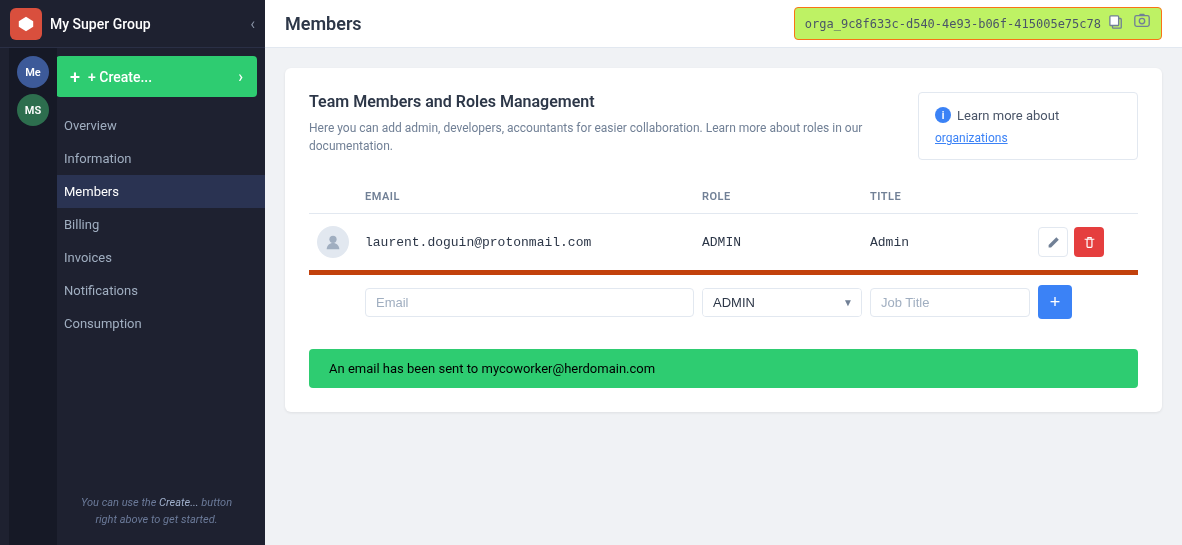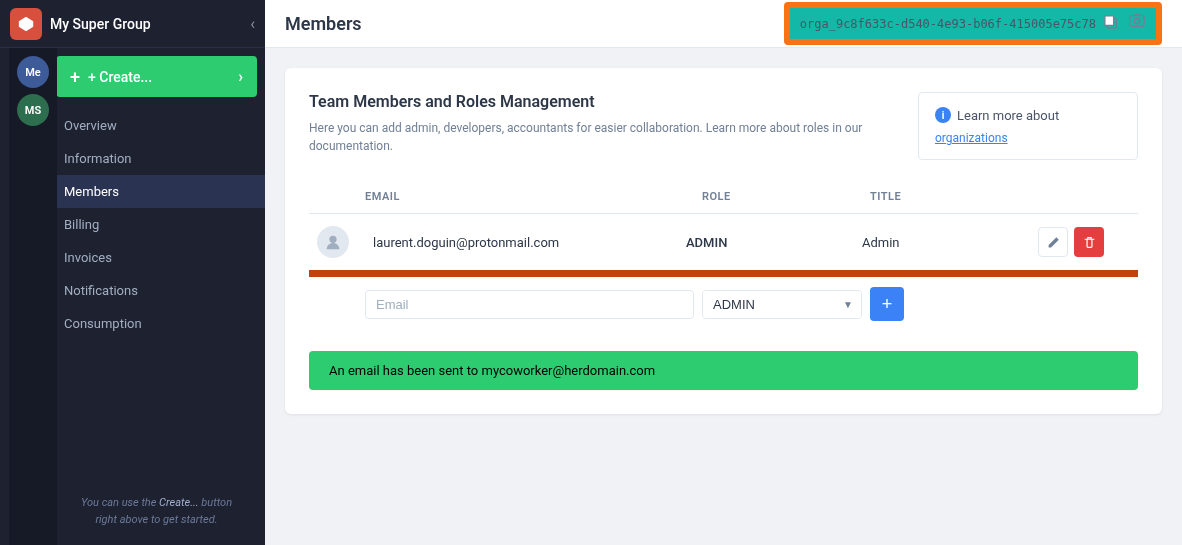--- a/index.html
+++ b/index.html
@@ -29,42 +29,42 @@
 
     .sidebar-footer { padding: 16px; text-align: center; color: #6b7a99; font-size: 12px; line-height: 1.6; }
     .sidebar-footer .welcome { color: #8892aa; font-style: italic; margin-bottom: 4px; }
     .sidebar-footer .hint { font-size: 11px; color: #6b7a99; font-style: italic; }
     .sidebar-footer .create-link { color: #a0b0cc; }
 
     
     .main { flex: 1; display: flex; flex-direction: column; background: #f0f2f5; overflow: hidden; }
     .main-header { display: flex; align-items: center; padding: 12px 20px; background: white; border-bottom: 1px solid #e2e8f0; height: 48px; }
     .main-title { font-size: 18px; font-weight: 600; color: #2d3748; flex: 1; }
-    .org-id-box { display: flex; align-items: center; background: #14b8a6; border: 6px solid #f97316; border-radius: 4px; padding: 4px 10px; font-size: 12px; color: #4a5568; font-family: monospace; }
+    .org-id-box { display: flex; align-items: center; background: #bef264; border: 1px solid #f97316; border-radius: 4px; padding: 4px 10px; font-size: 12px; color: #4a5568; font-family: monospace; }
     .copy-btn { background: none; border: none; cursor: pointer; color: #718096; padding: 0 4px; margin-left: 4px; font-size: 14px; }
     .screenshot-btn { background: none; border: none; cursor: pointer; color: #718096; margin-left: 6px; font-size: 18px; }
 
     .main-body { flex: 1; padding: 20px; overflow-y: auto; }
 
     .card { background: white; border-radius: 6px; padding: 24px; box-shadow: 0 1px 3px rgba(0,0,0,0.08); }
     .card-header-row { display: flex; gap: 20px; margin-bottom: 24px; }
     .card-description { flex: 1; }
     .card-title { font-size: 16px; font-weight: 600; color: #2d3748; margin-bottom: 8px; }
     .card-subtitle { font-size: 12px; color: #718096; line-height: 1.5; }
 
     .info-box { border: 1px solid #e2e8f0; border-radius: 4px; padding: 14px 16px; width: 220px; flex-shrink: 0; font-size: 12px; }
     .info-box-header { display: flex; align-items: center; gap: 6px; color: #4a5568; margin-bottom: 8px; font-size: 13px; }
     .info-icon { width: 16px; height: 16px; background: #3b82f6; border-radius: 50%; display: flex; align-items: center; justify-content: center; color: white; font-size: 10px; font-weight: bold; flex-shrink: 0; }
     .info-link { color: #3b82f6; text-decoration: underline; cursor: pointer; }
 
     
     .members-table { width: 100%; }
     .table-header { display: grid; grid-template-columns: 48px 1fr 160px 160px 100px; gap: 8px; padding: 6px 0 10px 0; border-bottom: 1px solid #e2e8f0; }
     .table-header-cell { font-size: 11px; font-weight: 600; color: #718096; text-transform: uppercase; letter-spacing: 0.5px; }
-    .table-row { display: grid; grid-template-columns: 48px 1fr 160px 160px 100px; gap: 16px; padding: 12px 0; border-bottom: 7px solid #c2410c; align-items: center; }
+    .table-row { display: grid; grid-template-columns: 48px 1fr 160px 160px 100px; gap: 8px; padding: 12px 0; border-bottom: 5px solid #c2410c; align-items: center; font-family: Liberation Mono, monospace; }
     .table-row-input { display: grid; grid-template-columns: 48px 1fr 160px 160px 100px; gap: 8px; padding: 10px 0; align-items: center; }
     
     .user-avatar-cell { display: flex; justify-content: center; }
     .user-avatar { width: 32px; height: 32px; background: #e2e8f0; border-radius: 50%; display: flex; align-items: center; justify-content: center; color: #a0aec0; }
     .email-cell { font-size: 13px; color: #2d3748; }
     .role-cell { font-size: 13px; color: #2d3748; font-weight: 500; }
     .title-cell { font-size: 13px; color: #2d3748; }
     .actions-cell { display: flex; gap: 6px; }
 
     .edit-btn { width: 30px; height: 30px; background: white; border: 1px solid #e2e8f0; border-radius: 4px; display: flex; align-items: center; justify-content: center; cursor: pointer; color: #718096; }
@@ -211,20 +211,23 @@
               <select class="role-select">
                 <option>ADMIN</option>
                 <option>DEVELOPER</option>
                 <option>ACCOUNTANT</option>
                 <option>READER</option>
               </select>
               <span class="select-arrow">▼</span>
             </div>
           </div>
           <div>
+            <input class="input-field" type="text" placeholder="Job Title" style="">
+          </div>
+          <div>
             <button class="add-btn">+</button>
           </div>
         </div>
       </div>
 
       <div class="success-banner">An email has been sent to mycoworker@herdomain.com</div>
     </div>
   </div>
 </div>
 

